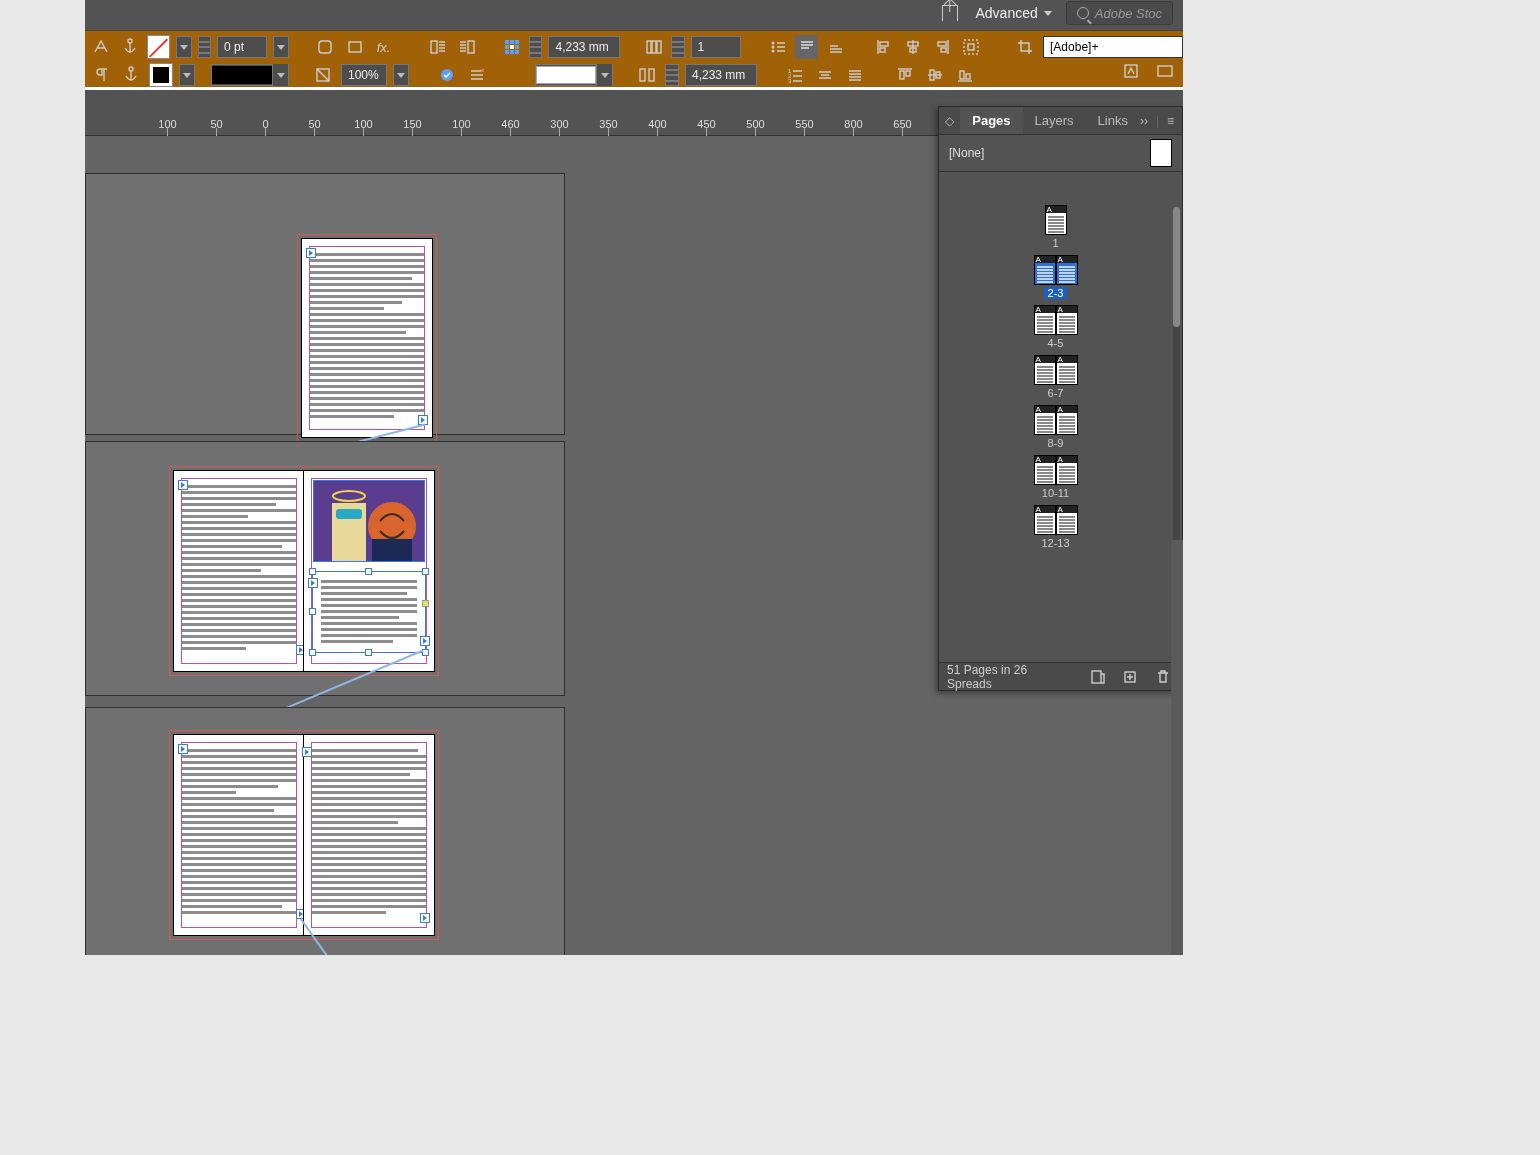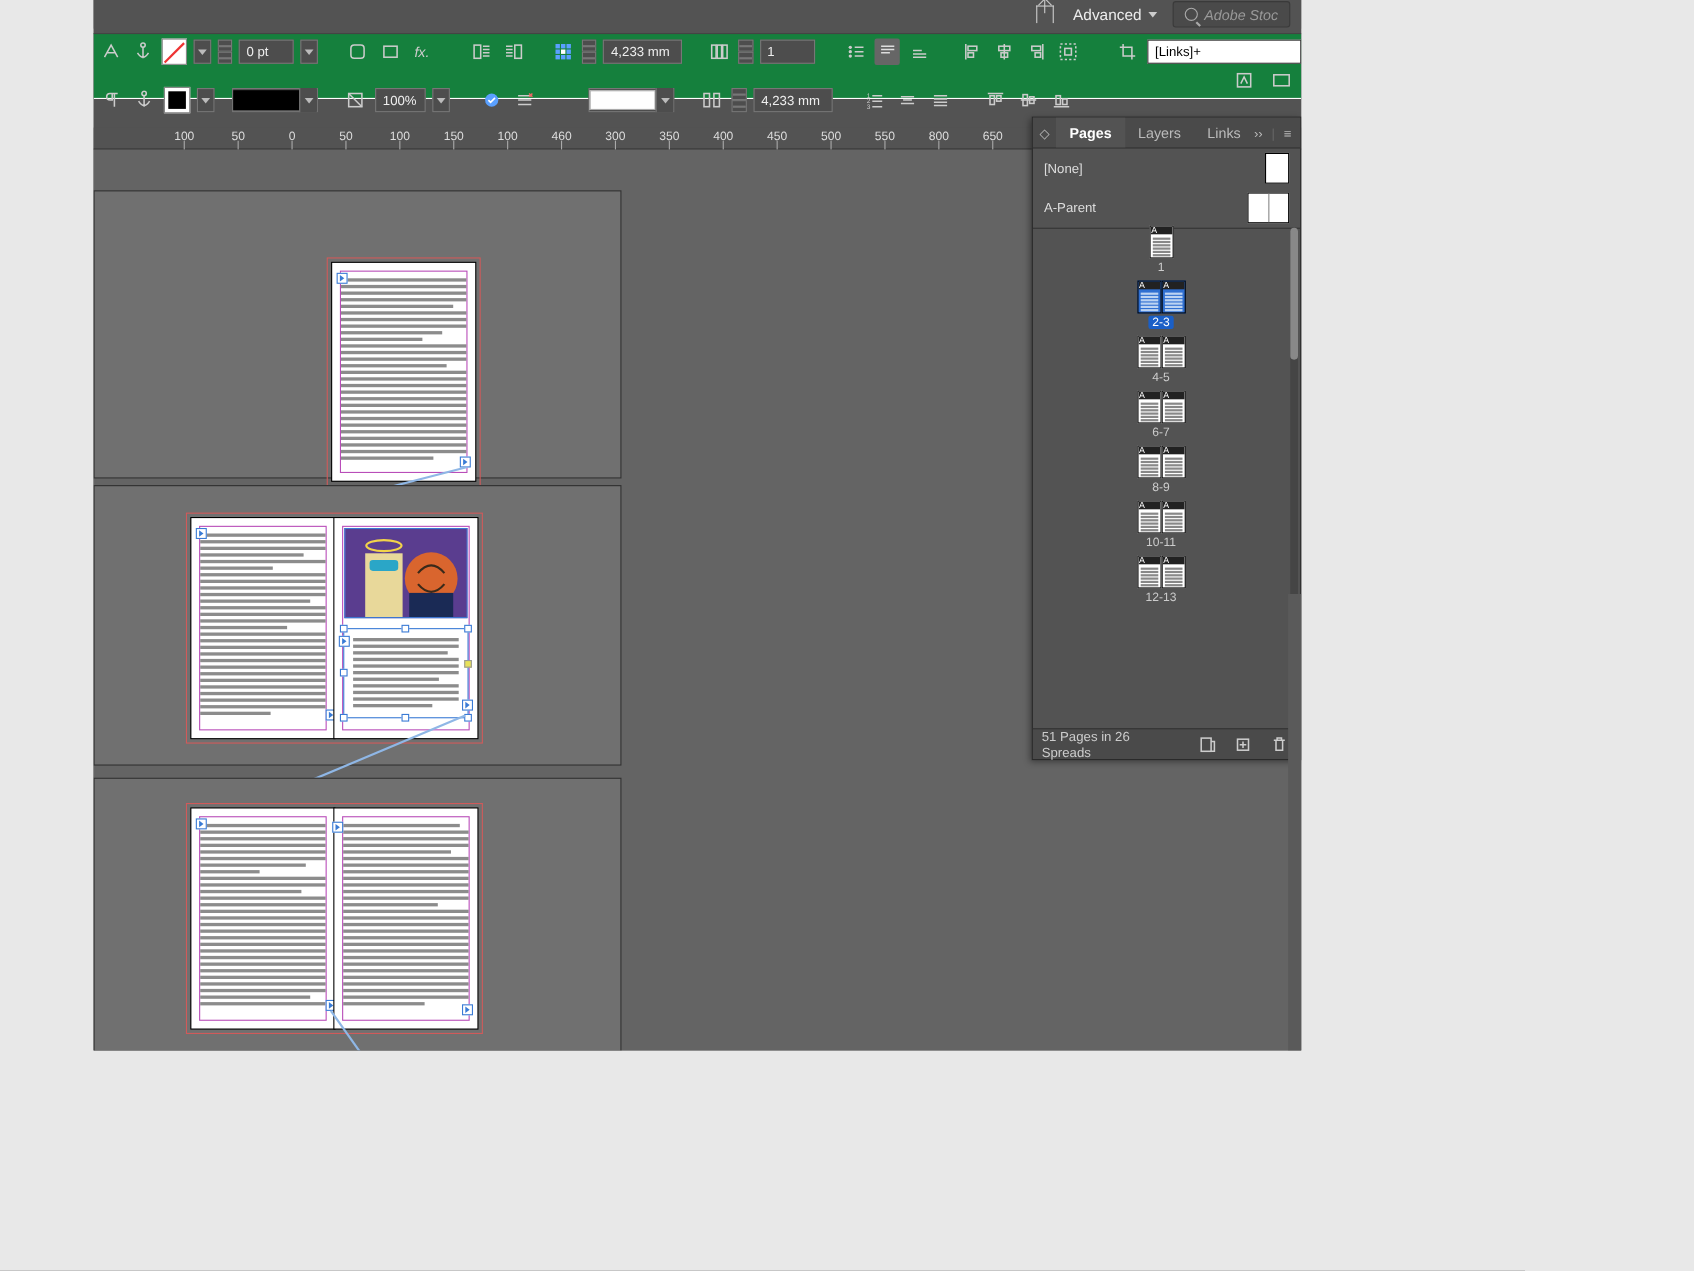--- a/index.html
+++ b/index.html
@@ -9,23 +9,23 @@
   .appbar { position: absolute; left:0; right:0; top:0; height:26px; background:#535353; display:flex; align-items:center; justify-content:flex-end; gap:14px; padding-right:10px; }
   .share-icon { width:16px; height:16px; border:1.5px solid #ccc; border-bottom:none; position:relative; }
   .share-icon::before { content:""; position:absolute; left:50%; top:-6px; width:8px; height:8px; border-left:1.5px solid #ccc; border-top:1.5px solid #ccc; transform: translateX(-50%) rotate(45deg); }
   .share-icon::after { content:""; position:absolute; left:50%; top:-6px; width:1.5px; height:12px; background:#ccc; transform:translateX(-50%); }
   .workspace { display:flex; align-items:center; gap:6px; color:#eee; font-size:14px; }
   .chev { width:0; height:0; border-left:4px solid transparent; border-right:4px solid transparent; border-top:5px solid #ccc; }
   .stock { background:#4a4a4a; border:1px solid #3a3a3a; border-radius:3px; height:24px; display:flex; align-items:center; gap:6px; padding:0 10px; color:#999; font-style:italic; font-size:13px; }
   .mag { width:12px; height:12px; border:1.5px solid #aaa; border-radius:50%; position:relative; }
   .mag::after { content:""; position:absolute; right:-4px; bottom:-4px; width:5px; height:1.5px; background:#aaa; transform:rotate(45deg); }
   
-  .ctrlbar { position:absolute; left:0; right:0; top:30px; height:60px; background:#15803d; border-top:1px solid #444; border-bottom:1px solid #ffffff; display:flex;text-align:center; }
+  .ctrlbar { position:absolute; left:0; right:0; top:30px; height:60px; background:#a16207; border-top:1px solid #444; border-bottom:3px solid #ffffff; display:flex;text-align:center; }
   .row { position:absolute; left:0; right:0; height:28px; display:flex; align-items:center; gap:6px; padding-left:4px; }
-  .row.r1 { top:2px; } .row.r2 { top:46px; }
+  .row.r1 { top:2px; } .row.r2 { top:30px; }
   .ico { width:24px; height:24px; display:flex; align-items:center; justify-content:center; color:#ccc; border-radius:2px; }
   .sw-none { width:24px; height:24px; background:#fff; position:relative; border:1px solid #888; }
   .sw-none::after { content:""; position:absolute; left:-2px; right:-2px; top:50%; height:2px; background:#e33; transform:rotate(-45deg); }
   .sw-black { width:24px; height:24px; background:#fff; border:1px solid #888; display:flex; align-items:center; justify-content:center;}
   .sw-black > div{ width:16px;height:16px;background:#000;}
   .sw-fill { width:60px; height:18px; background:#000; }
   .sw-fill2 { width:60px; height:18px; background:#fff; border:1px solid #aaa; }
   .drop { width:16px; height:22px; border:1px solid #777; background:#4d4d4d; display:flex; align-items:center; justify-content:center;}
   .drop .chev{border-top-color:#bbb;}
   .numbox { height:22px; background:#4d4d4d; border:1px solid #777; color:#eee; padding:0 6px; display:flex; align-items:center; font-size:12px; min-width:50px; }
@@ -245,21 +245,21 @@
             <rect class="stk" x="2" y="2" width="14" height="14" stroke-dasharray="2 2"></rect>
             <rect class="stk" x="6" y="6" width="6" height="6"></rect>
           </svg>
         </div>
       <div style="width:20px"></div>
       <div class="ico">
           <svg class="svg-ico" viewBox="0 0 18 18">
             <path class="stk" d="M5 2v11h11M2 5h11v11"></path>
           </svg>
         </div>
-      <div class="stylebox">[Links]+</div>
+      <div class="stylebox">[Adobe]+</div>
     </div>
     <div class="row r2">
       <div class="ico">
           <svg class="svg-ico" viewBox="0 0 18 18">
             <path class="stk" d="M8 3h7M12 3v12M8 3a3 3 0 0 0 0 6h2V3"></path>
           </svg>
         </div>
       <div class="ico">
           <svg class="svg-ico" viewBox="0 0 18 18">
             <circle class="stk" cx="9" cy="3" r="2"></circle>
@@ -670,24 +670,20 @@
         <span>››</span>
         <span style="color:#666">|</span>
         <span>≡</span>
       </div>
     </div>
     <div class="masters">
       <div class="mrow">
         <span>[None]</span>
         <div class="mthumb"></div>
       </div>
-      <div class="mrow">
-        <span>A-Parent</span>
-        <div class="mthumb dbl"></div>
-      </div>
     </div>
     <div class="plist" id="plist">
         <div class="psentry">
           <div class="pthumb">
             <div class="pth">
               <div class="a">A</div>
               <div class="gl" style="top: 10px;"></div>
               <div class="gl" style="top: 13px;"></div>
               <div class="gl" style="top: 16px;"></div>
               <div class="gl" style="top: 19px;"></div>

